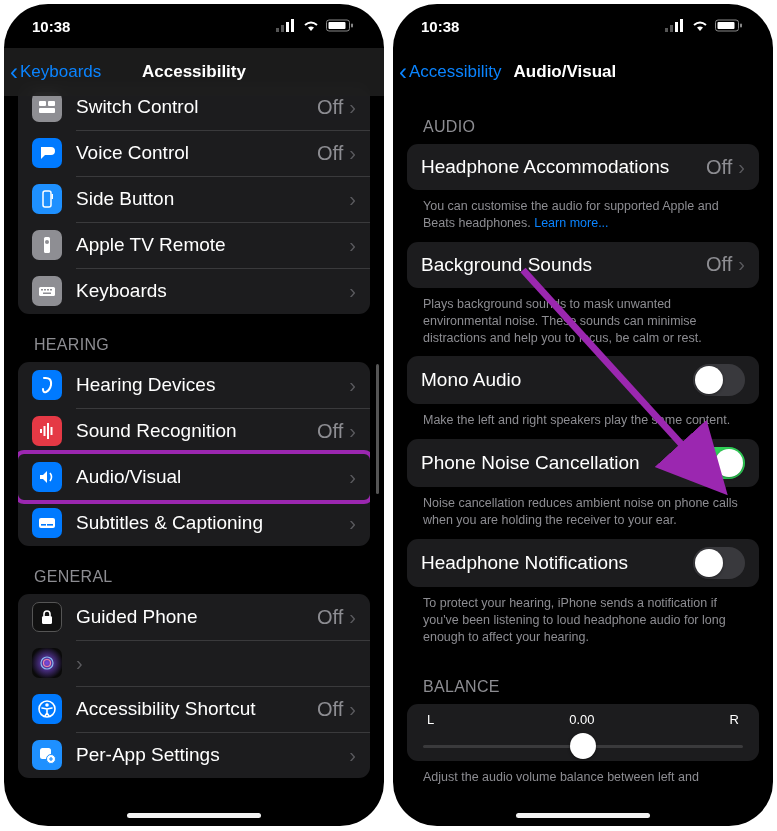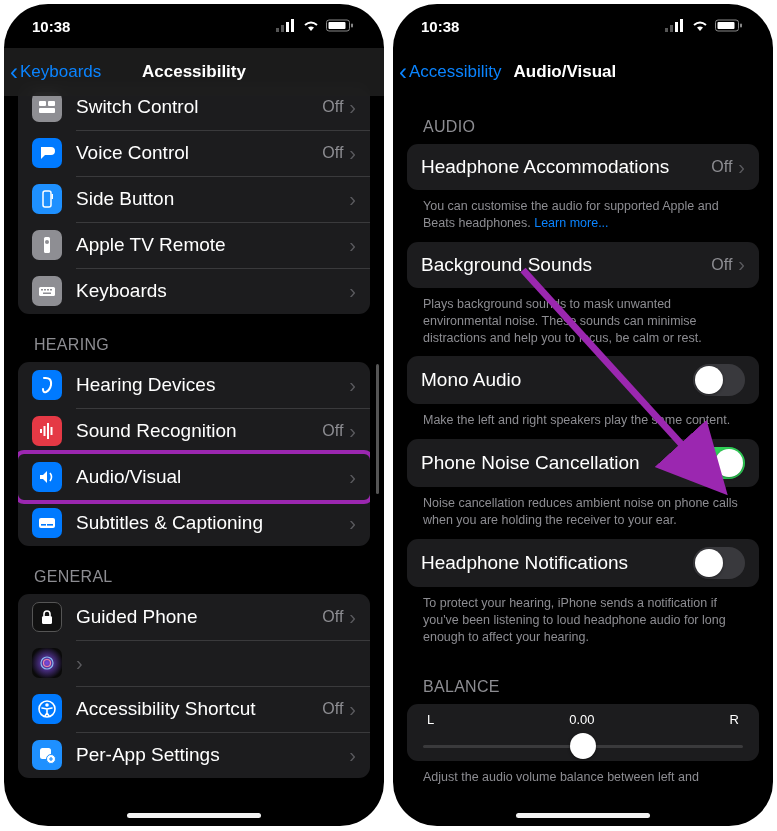--- a/index.html
+++ b/index.html
@@ -27,21 +27,21 @@
 
   .icon-box { width: 30px; height: 30px; border-radius: 7px; display: flex; align-items: center; justify-content: center; flex-shrink: 0; margin-right: 14px; }
   .icon-box.gray { background: #8e8e93; }
   .icon-box.blue { background: #007aff; }
   .icon-box.lblue { background: #1E90FF; }
   .icon-box.red { background: #e53945; }
   .icon-box.dark { background: #111; border: 1px solid #555; }
   .icon-box.siri { background: radial-gradient(circle at 50% 50%, #7a4ae0, #0a0a0a 75%); }
 
   .label { flex: 1; font-size: 19px; color: #fff; }
-  .value { color: #8d8d92; font-size: 16px; margin-right: 6px; }
+  .value { color: #8d8d92; font-size: 20px; margin-right: 6px; }
   .chevron { color: #5a5a5e; font-size: 20px; font-weight: 300; }
 
   .footer-text { color: #8d8d92; font-size: 12.5px; line-height: 1.35; padding: 8px 30px 10px 30px; border-radius: 22px; }
   .learn-more { color: #0a84ff; }
 
   .toggle { width: 52px; height: 32px; border-radius: 16px; background: #39393d; position: relative; flex-shrink: 0; }
   .toggle.on { background: #30d158; }
   .toggle .knob { position: absolute; width: 28px; height: 28px; background: #fff; border-radius: 50%; top: 2px; left: 2px; box-shadow: 0 1px 3px rgba(0,0,0,0.4); }
   .toggle.on .knob { left: 22px; }
 

